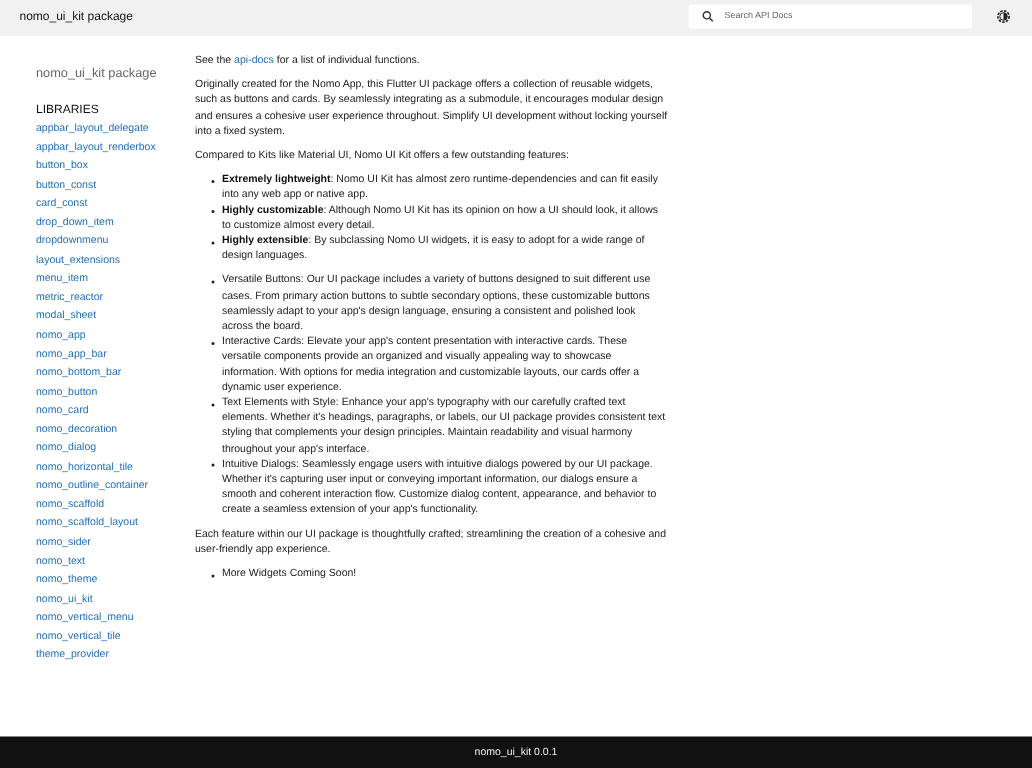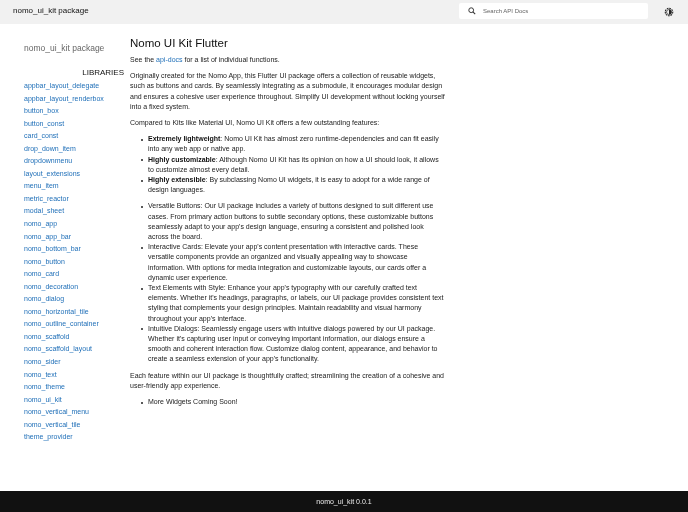--- a/index.html
+++ b/index.html
@@ -16,21 +16,21 @@
     }
     .search .icon { width: 10px; height: 10px; margin-left: 8px; display: flex; align-items: center; justify-content: center; }
     .search input {
       border: none; outline: none; background: transparent; font-family: "Liberation Sans", sans-serif;
       font-size: 6px; color: #555; margin-left: 6px; width: 150px;
     }
     .search input::placeholder { color: #666; }
     .theme-toggle { position: absolute; left: 663px; top: 6px; width: 11px; height: 11px; display:flex; align-items:center; justify-content:center; cursor: pointer; }
     .sidebar { position: absolute; left: 24px; top: 30px; width: 100px; }
     .sidebar .pkg { font-size: 8.5px; color: #666; margin-top: 13px; height: 12px; }
-    .sidebar .libs-head { font-size: 8px; color: #111; margin-top: 13px; height: 11px; text-align: right; }
+    .sidebar .libs-head { font-size: 8px; color: #111; margin-top: 13px; height: 11px; }
     .sidebar ul { list-style: none; margin-top: 1px; }
     .sidebar li { font-size: 7px; color: #1f6fb8; height: 12.55px; line-height: 12.55px; white-space: nowrap; cursor: pointer; }
     .main { position: absolute; left: 130px; top: 36px; width: 316px; font-size: 7px; line-height: 10.2px; color: #222; }
     .main h1 { font-size: 11.5px; font-weight: normal; color: #111; line-height: 14px; margin-bottom: 5px; }
     .main h2 { font-size: 9.5px; font-weight: normal; color: #111; line-height: 12px; margin-top: 11px; margin-bottom: 4px; }
     .main p { margin-bottom: 6px; }
     .main a { color: #1f6fb8; text-decoration: none; }
     .main ul { margin-left: 18px; margin-bottom: 6px; list-style: none; }
     .main li { position: relative; }
     .main li::before { content: ""; position: absolute; left: -7px; top: 4.5px; width: 2px; height: 2px; background: #222; border-radius: 1px; }
@@ -95,21 +95,20 @@
     <li>nomo_text</li>
     <li>nomo_theme</li>
     <li>nomo_ui_kit</li>
     <li>nomo_vertical_menu</li>
     <li>nomo_vertical_tile</li>
     <li>theme_provider</li>
   </ul>
 </div>
 
 <div class="main">
-  <h1>Nomo UI Kit Flutter</h1>
   <p><span>See the </span><a>api-docs</a><span> for a list of individual functions.</span></p>
   <p>Originally created for the Nomo App, this Flutter UI package offers a collection of reusable widgets, such as buttons and cards. By seamlessly integrating as a submodule, it encourages modular design and ensures a cohesive user experience throughout. Simplify UI development without locking yourself into a fixed system.</p>
 
   <p>Compared to Kits like Material UI, Nomo UI Kit offers a few outstanding features:</p>
   <ul>
     <li><b>Extremely lightweight</b><span>: Nomo UI Kit has almost zero runtime-dependencies and can fit easily into any web app or native app.</span></li>
     <li><b>Highly customizable</b><span>: Although Nomo UI Kit has its opinion on how a UI should look, it allows to customize almost every detail.</span></li>
     <li><b>Highly extensible</b><span>: By subclassing Nomo UI widgets, it is easy to adopt for a wide range of design languages.</span></li>
   </ul>
 

